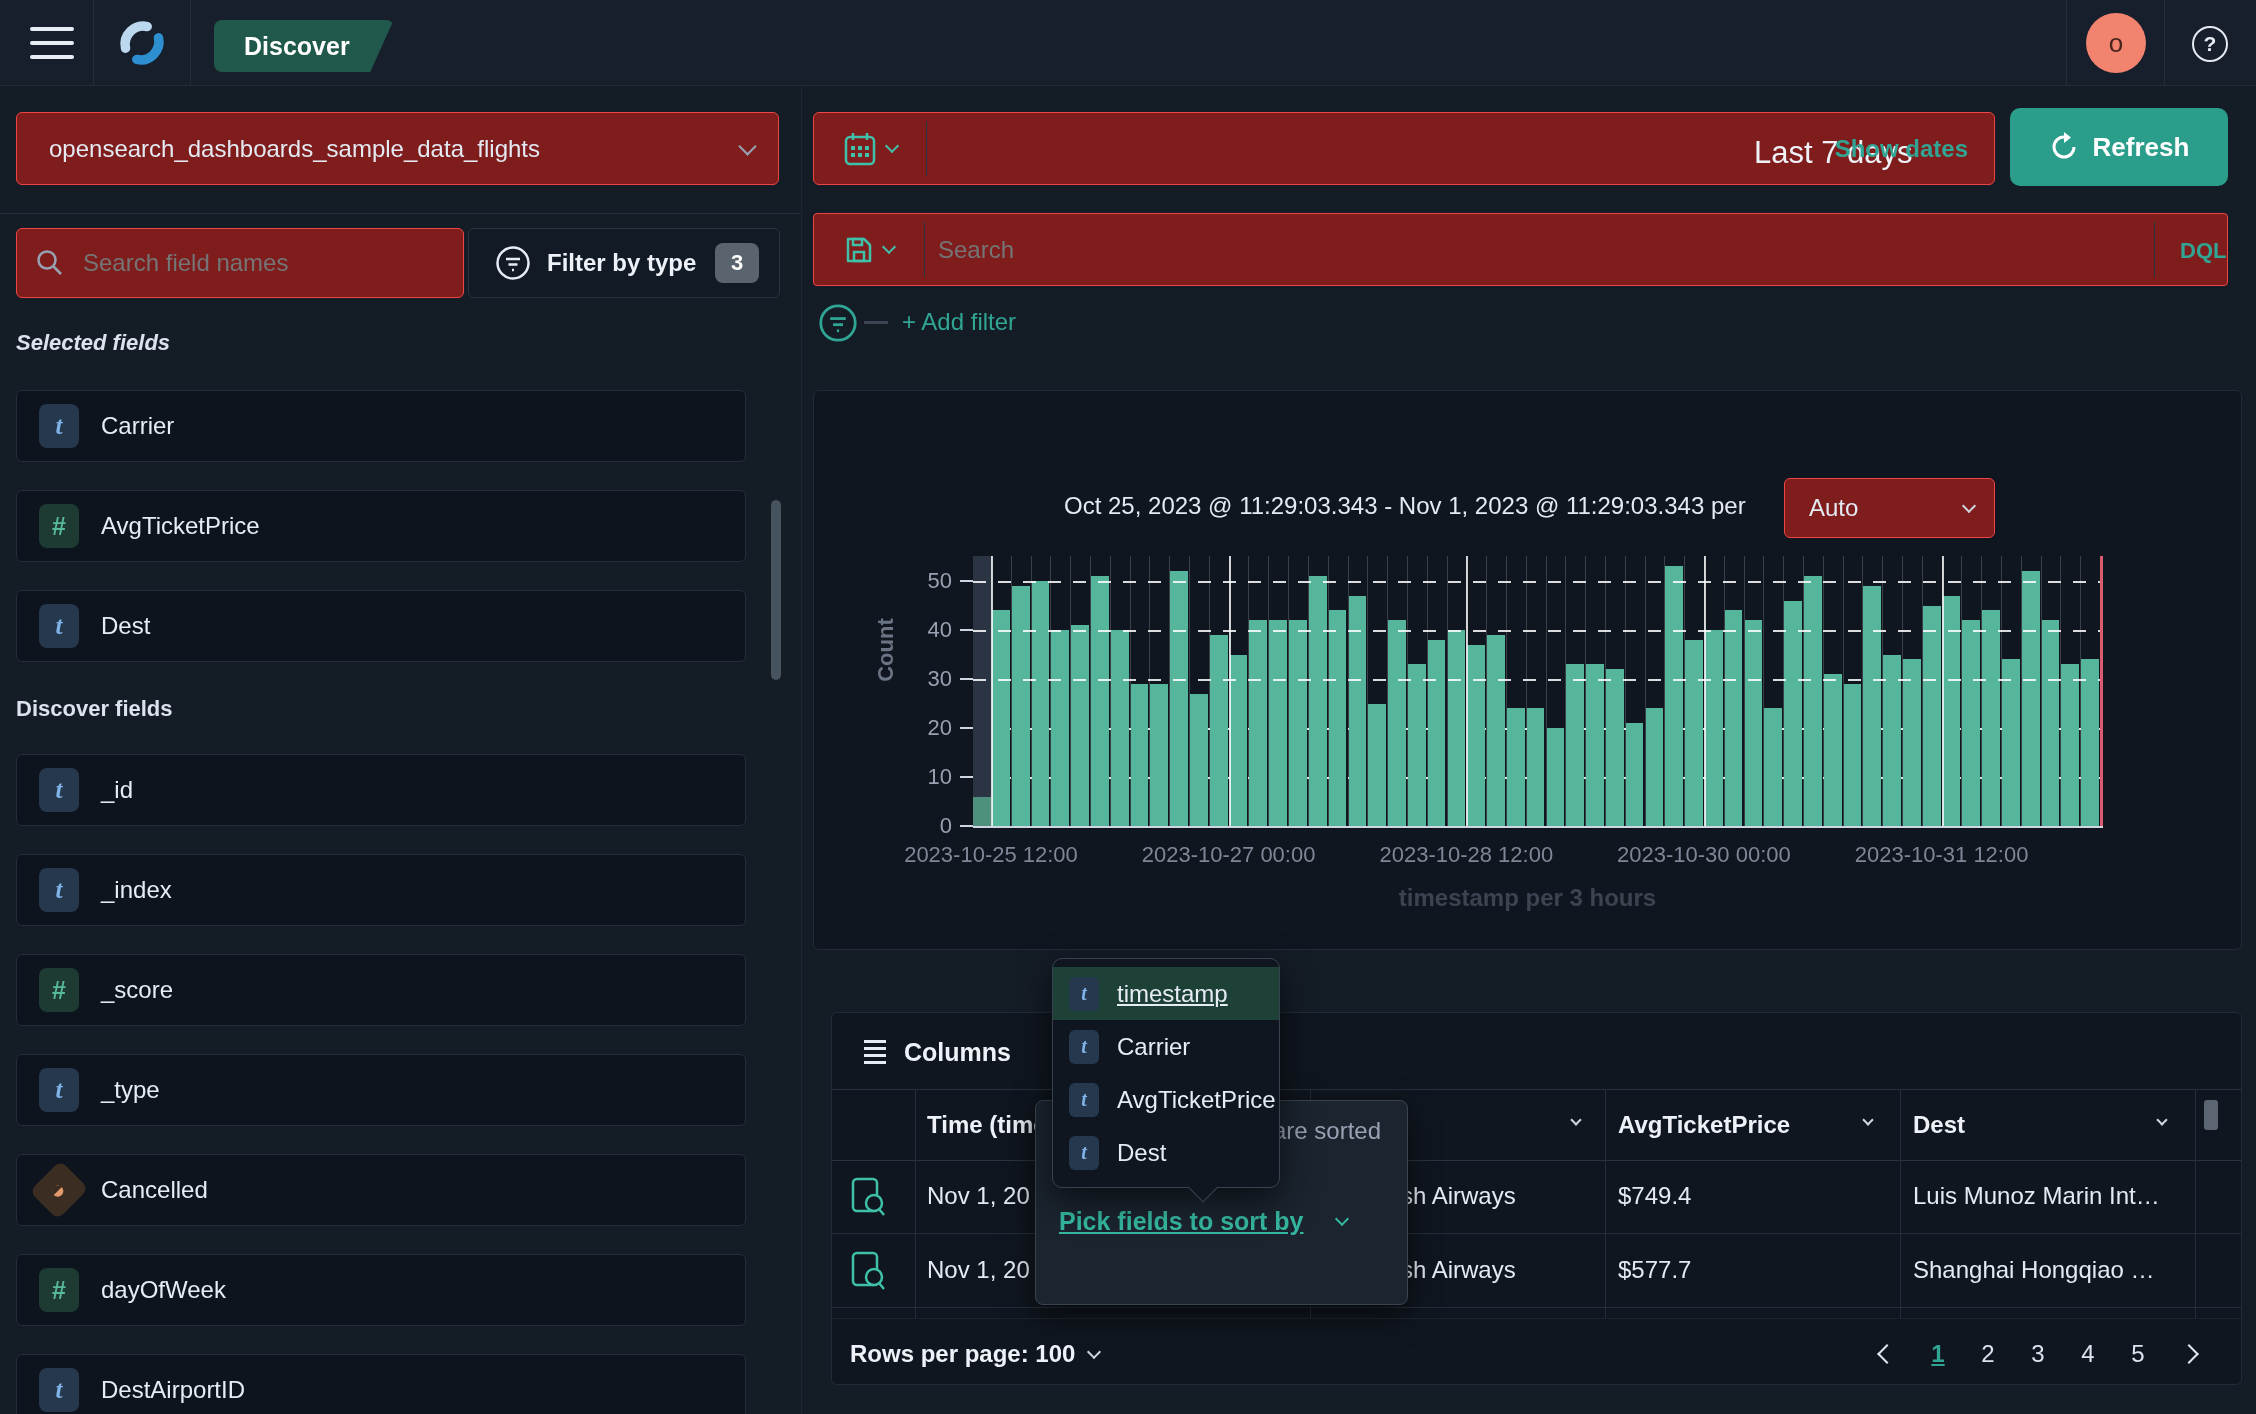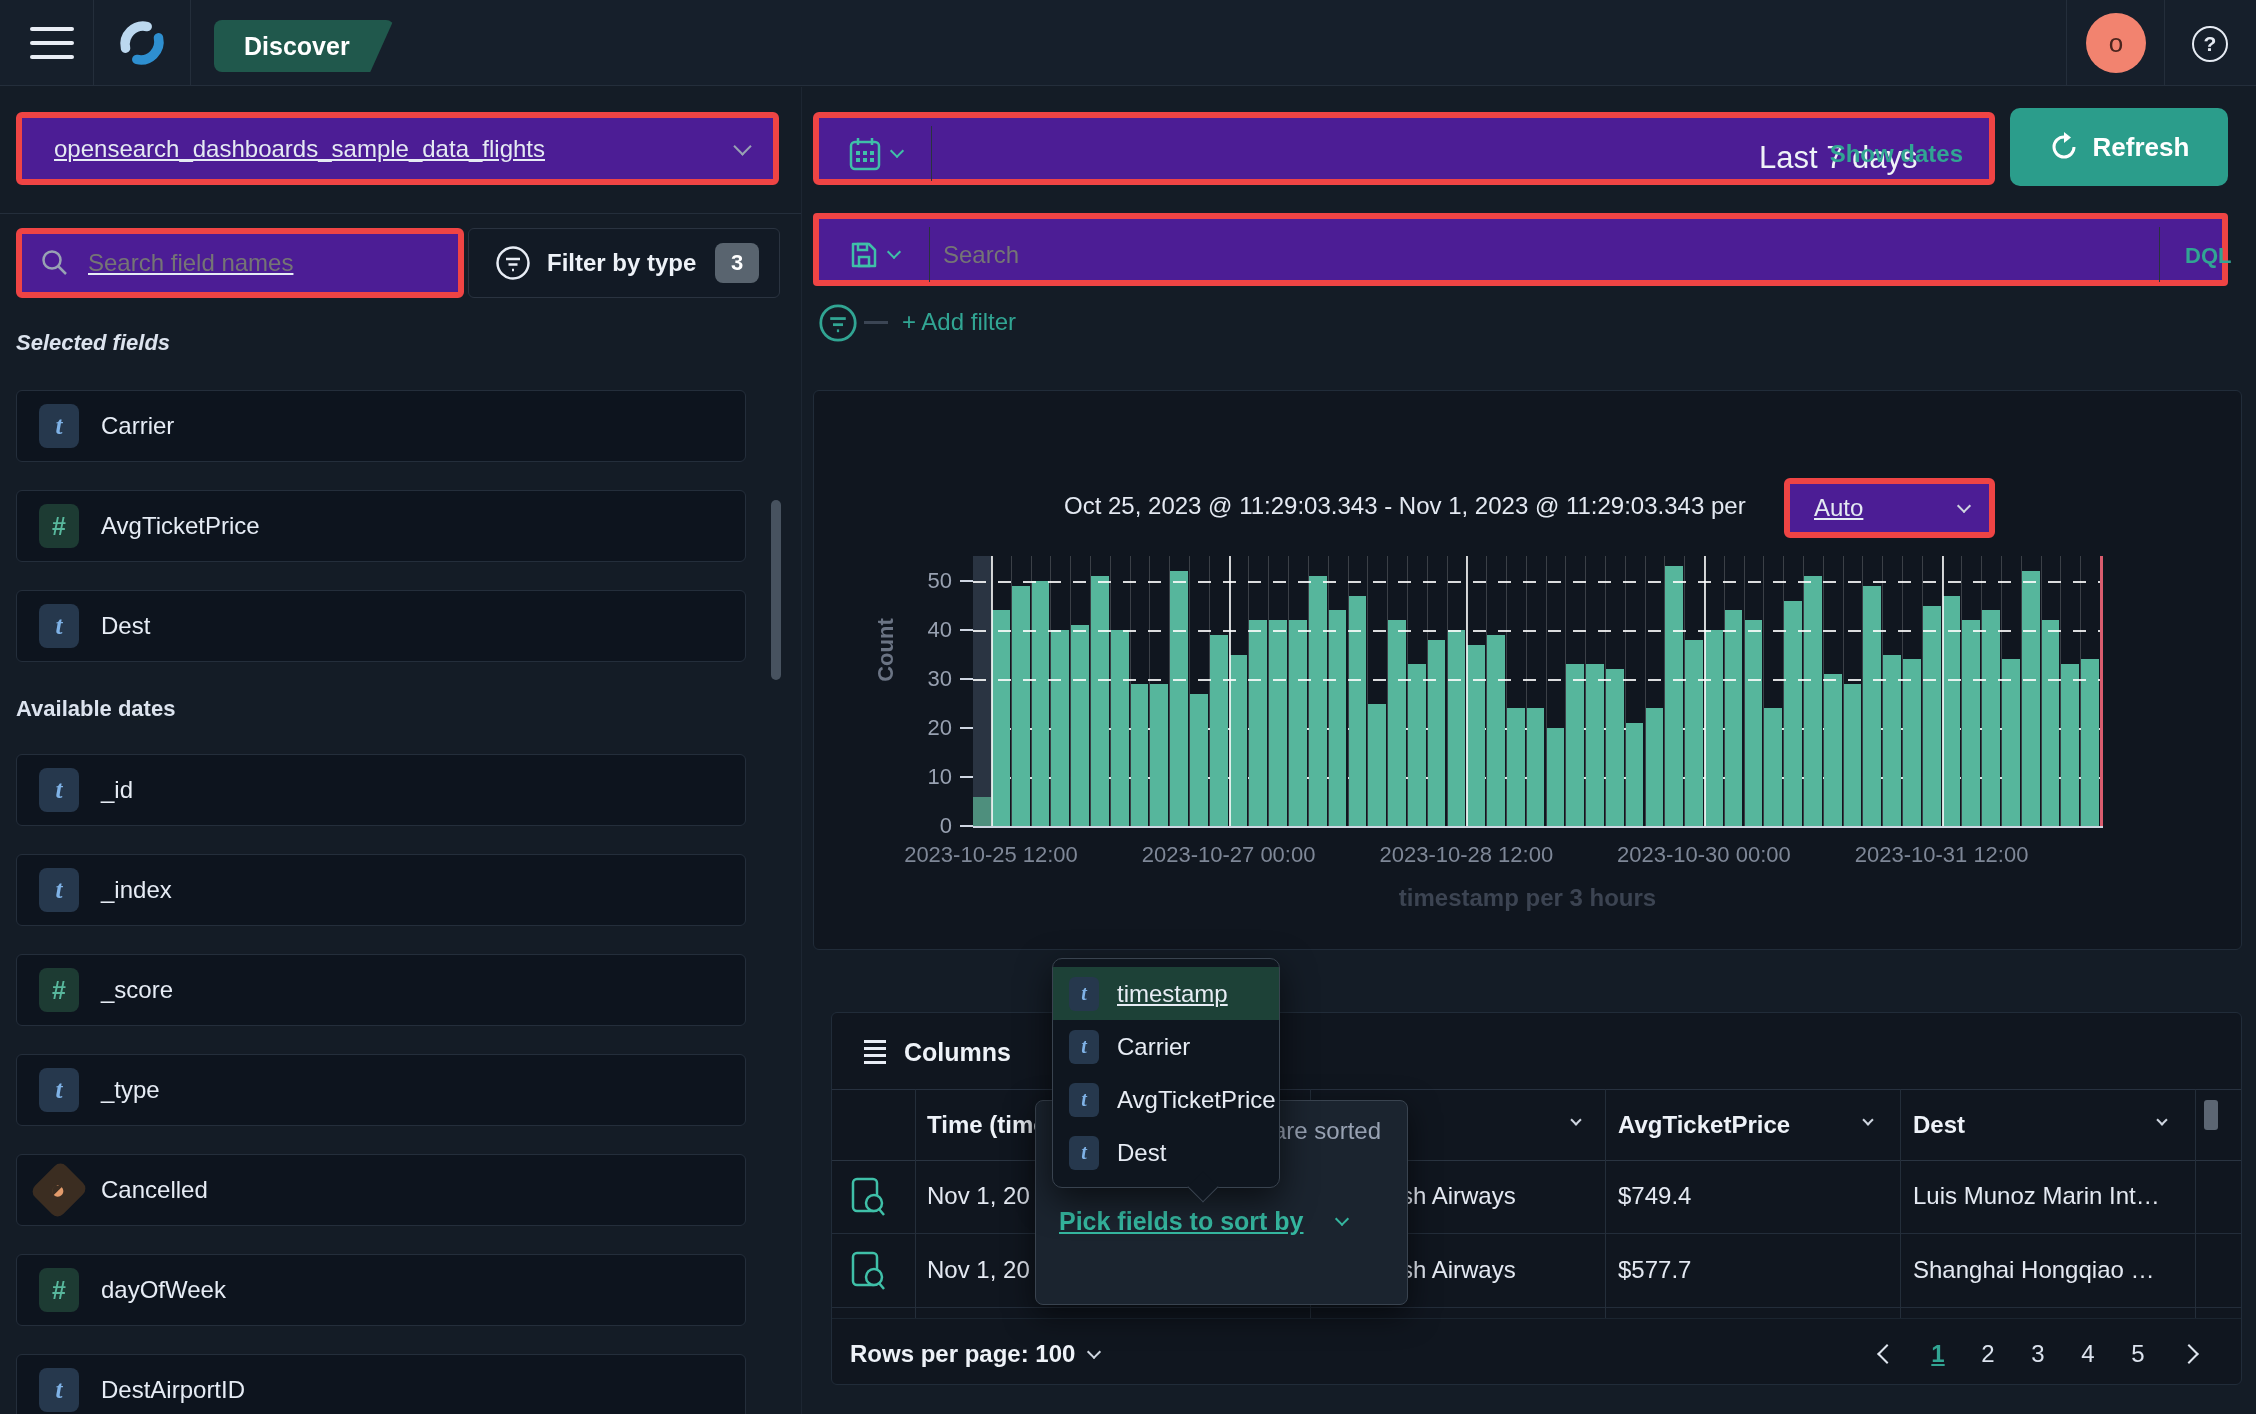--- a/index.html
+++ b/index.html
@@ -1,20 +1,20 @@
 <!DOCTYPE html>
 <html><head>
 <meta charset="utf-8">
 <style>
   html,body{margin:0;padding:0;background:#141c26;}
   #stage{position:relative;width:2256px;height:1414px;background:#141c26;overflow:hidden;
          font-family:"Liberation Sans",sans-serif;color:#e6ecf5;}
   .abs{position:absolute;box-sizing:border-box;}
   .flex{display:flex;align-items:center;}
-  .inputbox{background:#4c1d95;border:6px solid #ef4444;border-radius:6px;text-decoration:underline;}
+  .inputbox{background:#7f1d1d;border:1px solid #ef4444;border-radius:6px;}
   .panel{background:#10161f;border:1px solid #212c39;border-radius:6px;}
   .vline{width:1px;background:#242e3b;}
   .hline{height:1px;background:#242e3b;}
   .chev{display:inline-block;width:11px;height:11px;border-right:2.5px solid currentColor;
         border-bottom:2.5px solid currentColor;transform:rotate(45deg);margin-top:-5px;}
   .chev.sm{width:8px;height:8px;border-width:2px;}
   .chev-l{display:inline-block;width:12px;height:12px;border-left:2.5px solid currentColor;
         border-bottom:2.5px solid currentColor;transform:rotate(45deg);}
   .chev-r{display:inline-block;width:12px;height:12px;border-right:2.5px solid currentColor;
         border-top:2.5px solid currentColor;transform:rotate(45deg);}
@@ -122,21 +122,21 @@
       </div>
       <div class="fieldItem abs" style="top: 490px; cursor: pointer;">
         <span class="badge n">#</span>
         <span class="fieldLabel">AvgTicketPrice</span>
       </div>
       <div class="fieldItem abs" style="top: 590px; cursor: pointer;">
         <span class="badge t">t</span>
         <span class="fieldLabel">Dest</span>
       </div>
     </div>
-  <div class="abs secLabel" style="left:16px;top:696px;">Available dates</div>
+  <div class="abs secLabel" style="left:16px;top:696px;">Discover fields</div>
   <div id="available-fields">
       <div class="fieldItem abs" style="top: 754px; cursor: pointer;">
         <span class="badge t">t</span>
         <span class="fieldLabel">_id</span>
       </div>
       <div class="fieldItem abs" style="top: 854px; cursor: pointer;">
         <span class="badge t">t</span>
         <span class="fieldLabel">_index</span>
       </div>
       <div class="fieldItem abs" style="top: 954px; cursor: pointer;">

